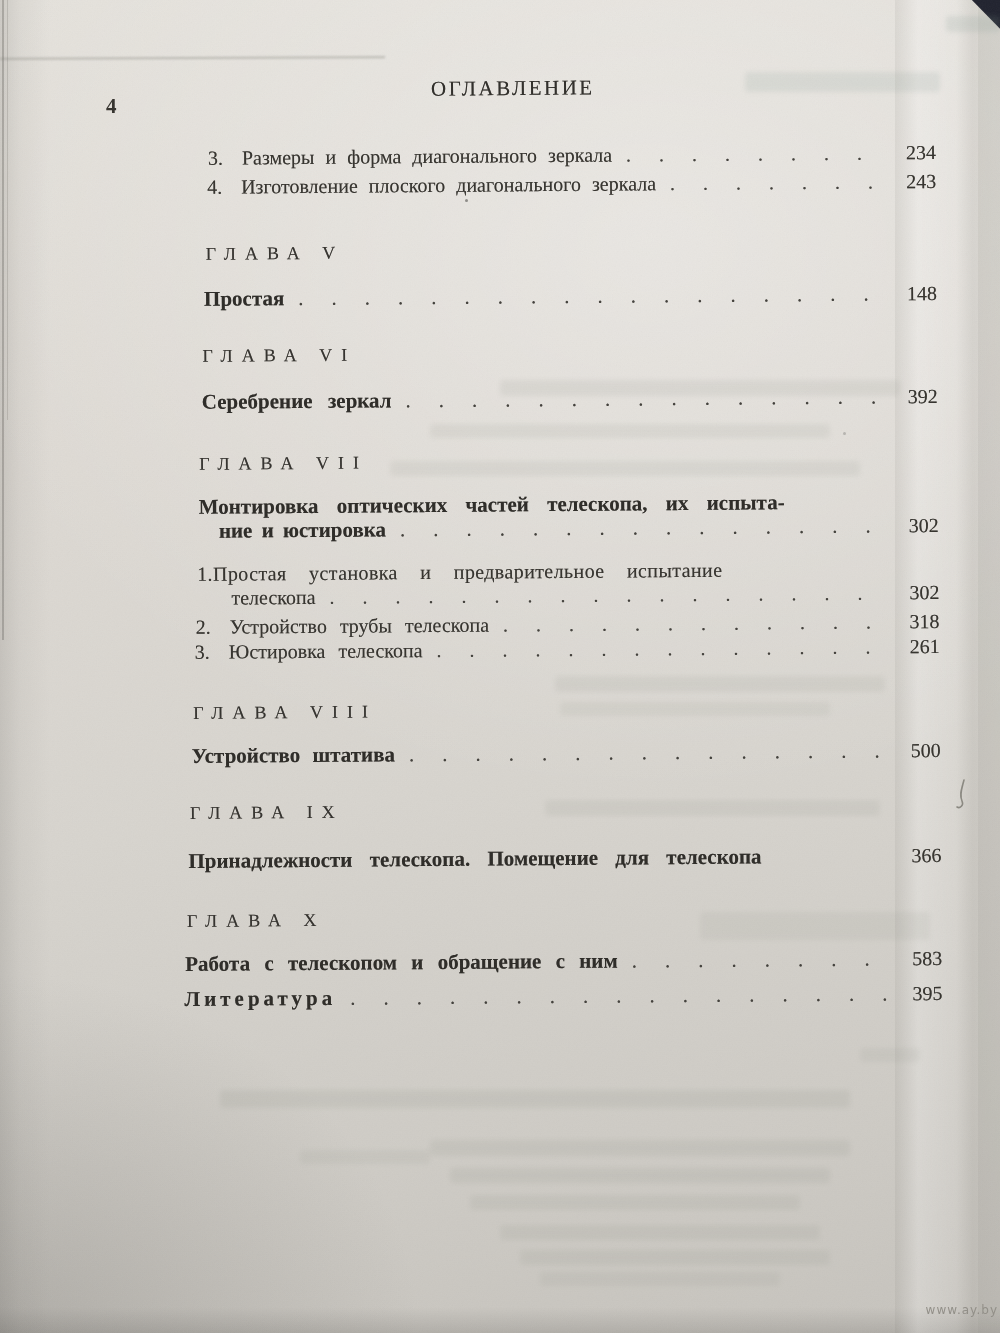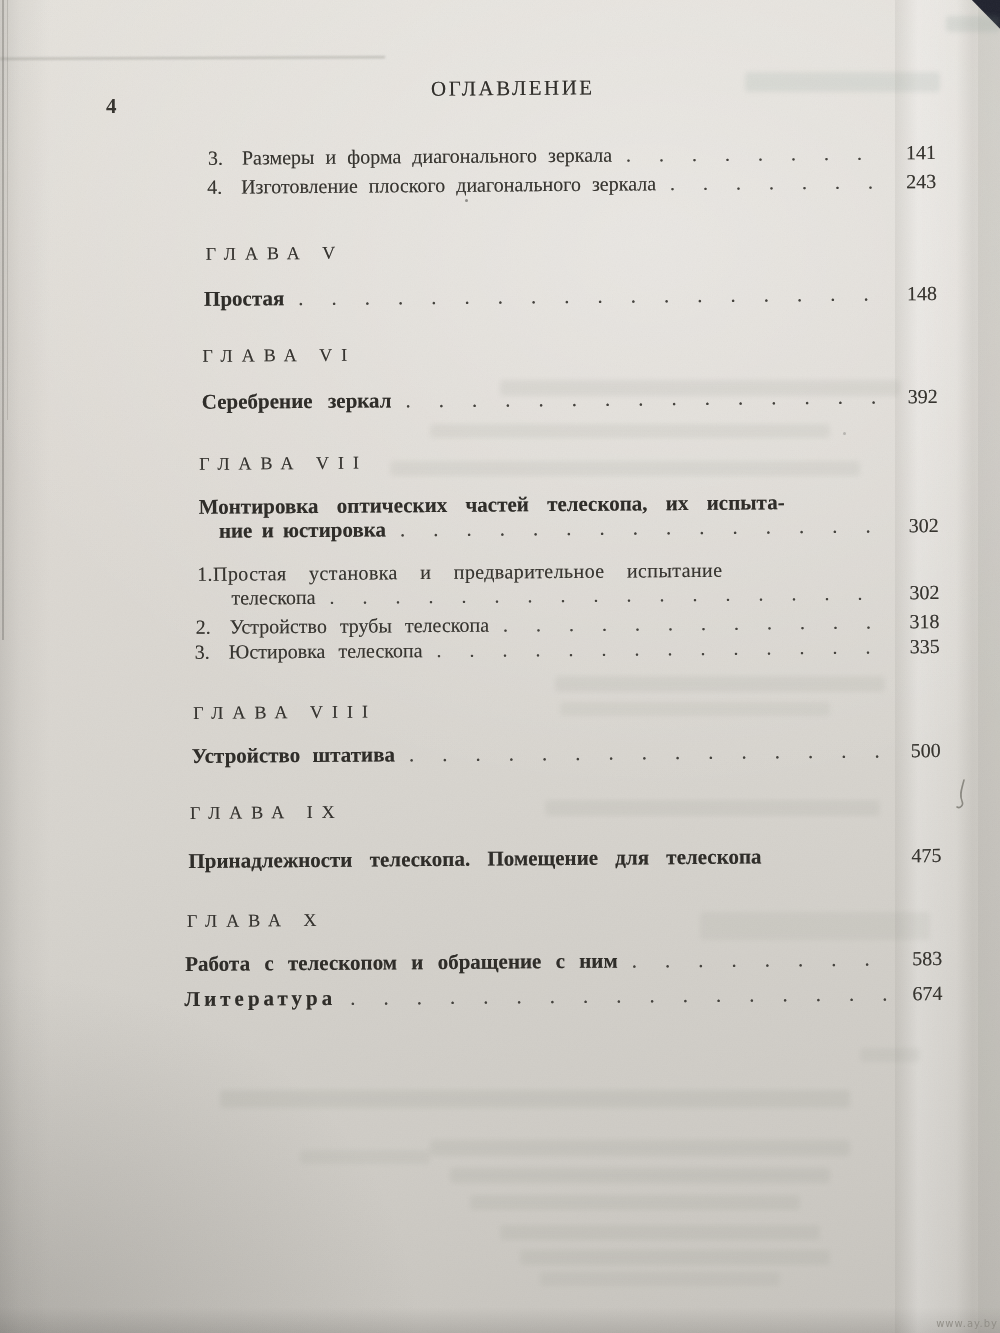--- a/index.html
+++ b/index.html
@@ -23,22 +23,22 @@
   .left-line1{position:absolute;left:2px;top:0;width:2px;height:640px;background:rgba(108,106,100,0.38);filter:blur(0.6px);}
   .left-line2{position:absolute;left:7px;top:0;width:1px;height:420px;background:rgba(128,126,120,0.30);filter:blur(0.5px);}
   .crease-top{position:absolute;left:0;top:57px;width:385px;height:2px;background:rgba(128,126,120,0.42);
     filter:blur(1px);transform:rotate(-0.25deg);}
   .speck{position:absolute;width:3px;height:3px;border-radius:50%;background:rgba(70,68,64,0.55);}
 
   
   .doc-title{position:absolute;left:431px;top:76px;font-size:21px;letter-spacing:2.5px;
     color:#2f2d29;transform:rotate(-0.5deg);text-shadow:0 0 0.5px rgba(47,45,41,0.55);}
   .folio{position:absolute;left:106px;top:94px;font-size:21px;font-weight:700;color:#34322d;}
-  .watermark{position:absolute;right:2px;bottom:4px;font-family:"DejaVu Sans",sans-serif;
-    font-size:10px;color:#918e87;letter-spacing:1px;}
+  .watermark{position:absolute;right:2px;bottom:16px;font-family:"DejaVu Sans",sans-serif;
+    font-size:12px;color:#918e87;letter-spacing:1px;}
 
   
   #toc{position:absolute;left:180px;top:0;width:758px;height:1060px;
     transform:rotate(-0.45deg);transform-origin:50% 40%;}
   .trow{position:absolute;right:0;display:flex;align-items:baseline;
     font-size:20px;line-height:24px;color:#34322d;text-shadow:0 0 0.5px rgba(52,50,45,0.5);}
   .trow.bold{font-weight:700;font-size:21px;color:#2c2a26;}
   .num{flex:0 0 34px;width:34px;}
   .t{white-space:nowrap;word-spacing:4px;}
   .leader{flex:1 1 auto;overflow:hidden;white-space:nowrap;letter-spacing:28px;
@@ -82,21 +82,21 @@
   <div class="speck" style="left:843px;top:432px;opacity:.5;"></div>
 
   <div class="doc-title">ОГЛАВЛЕНИЕ</div>
   <div class="folio">4</div>
 
   <div id="toc">
       <div class="trow r0 item" style="top: 143px; left: 30px;">
         <span class="num">3.</span>
         <span class="t">Размеры и форма диагонального зеркала</span>
         <span class="leader">........................................</span>
-        <span class="pg">141</span>
+        <span class="pg">234</span>
       </div>
       <div class="trow r1 item" style="top: 172px; left: 29px;">
         <span class="num">4.</span>
         <span class="t">Изготовление плоского диагонального зеркала</span>
         <span class="leader">........................................</span>
         <span class="pg">243</span>
       </div>
       <div class="trow r2 chapter" style="top: 239px; left: 27px;">
         <span class="ch chapter">ГЛАВА V</span>
       </div>
@@ -135,49 +135,49 @@
       <div class="trow r9 item" style="top: 612px; left: 14px;">
         <span class="num">2.</span>
         <span class="t">Устройство трубы телескопа</span>
         <span class="leader">........................................</span>
         <span class="pg">318</span>
       </div>
       <div class="trow r10 item" style="top: 637px; left: 13px;">
         <span class="num">3.</span>
         <span class="t">Юстировка телескопа</span>
         <span class="leader">........................................</span>
-        <span class="pg">335</span>
+        <span class="pg">261</span>
       </div>
       <div class="trow r11 chapter" style="top: 698px; left: 11px;">
         <span class="ch chapter">ГЛАВА VIII</span>
       </div>
       <div class="trow r12 item bold" style="top: 741px; left: 9px;">
         <span class="t">Устройство штатива</span>
         <span class="leader">........................................</span>
         <span class="pg">500</span>
       </div>
       <div class="trow r13 chapter" style="top: 798px; left: 7px;">
         <span class="ch chapter">ГЛАВА IX</span>
       </div>
       <div class="trow r14 item bold noleader" style="top: 846px; left: 5px;">
         <span class="t">Принадлежности телескопа. Помещение для телескопа</span>
-        <span class="pg">475</span>
+        <span class="pg">366</span>
       </div>
       <div class="trow r15 chapter" style="top: 906px; left: 3px;">
         <span class="ch chapter">ГЛАВА X</span>
       </div>
       <div class="trow r16 item bold" style="top: 949px; left: 1px;">
         <span class="t">Работа с телескопом и обращение с ним</span>
         <span class="leader">........................................</span>
         <span class="pg">583</span>
       </div>
       <div class="trow r17 item bold" style="top: 984px; left: 0px;">
         <span class="t">Литература</span>
         <span class="leader">........................................</span>
-        <span class="pg">674</span>
+        <span class="pg">395</span>
       </div>
     </div>
 
   <div id="ghosts">
       <div class="ghost teal" style="left: 745px; top: 72px; width: 195px; height: 20px; opacity: 0.14;"></div>
       <div class="ghost teal" style="left: 946px; top: 16px; width: 54px; height: 16px; opacity: 0.16;"></div>
       <div class="ghost" style="left: 500px; top: 380px; width: 400px; height: 16px; opacity: 0.1;"></div>
       <div class="ghost" style="left: 430px; top: 424px; width: 400px; height: 14px; opacity: 0.09;"></div>
       <div class="ghost" style="left: 390px; top: 461px; width: 470px; height: 15px; opacity: 0.09;"></div>
       <div class="ghost" style="left: 555px; top: 676px; width: 330px; height: 16px; opacity: 0.09;"></div>

